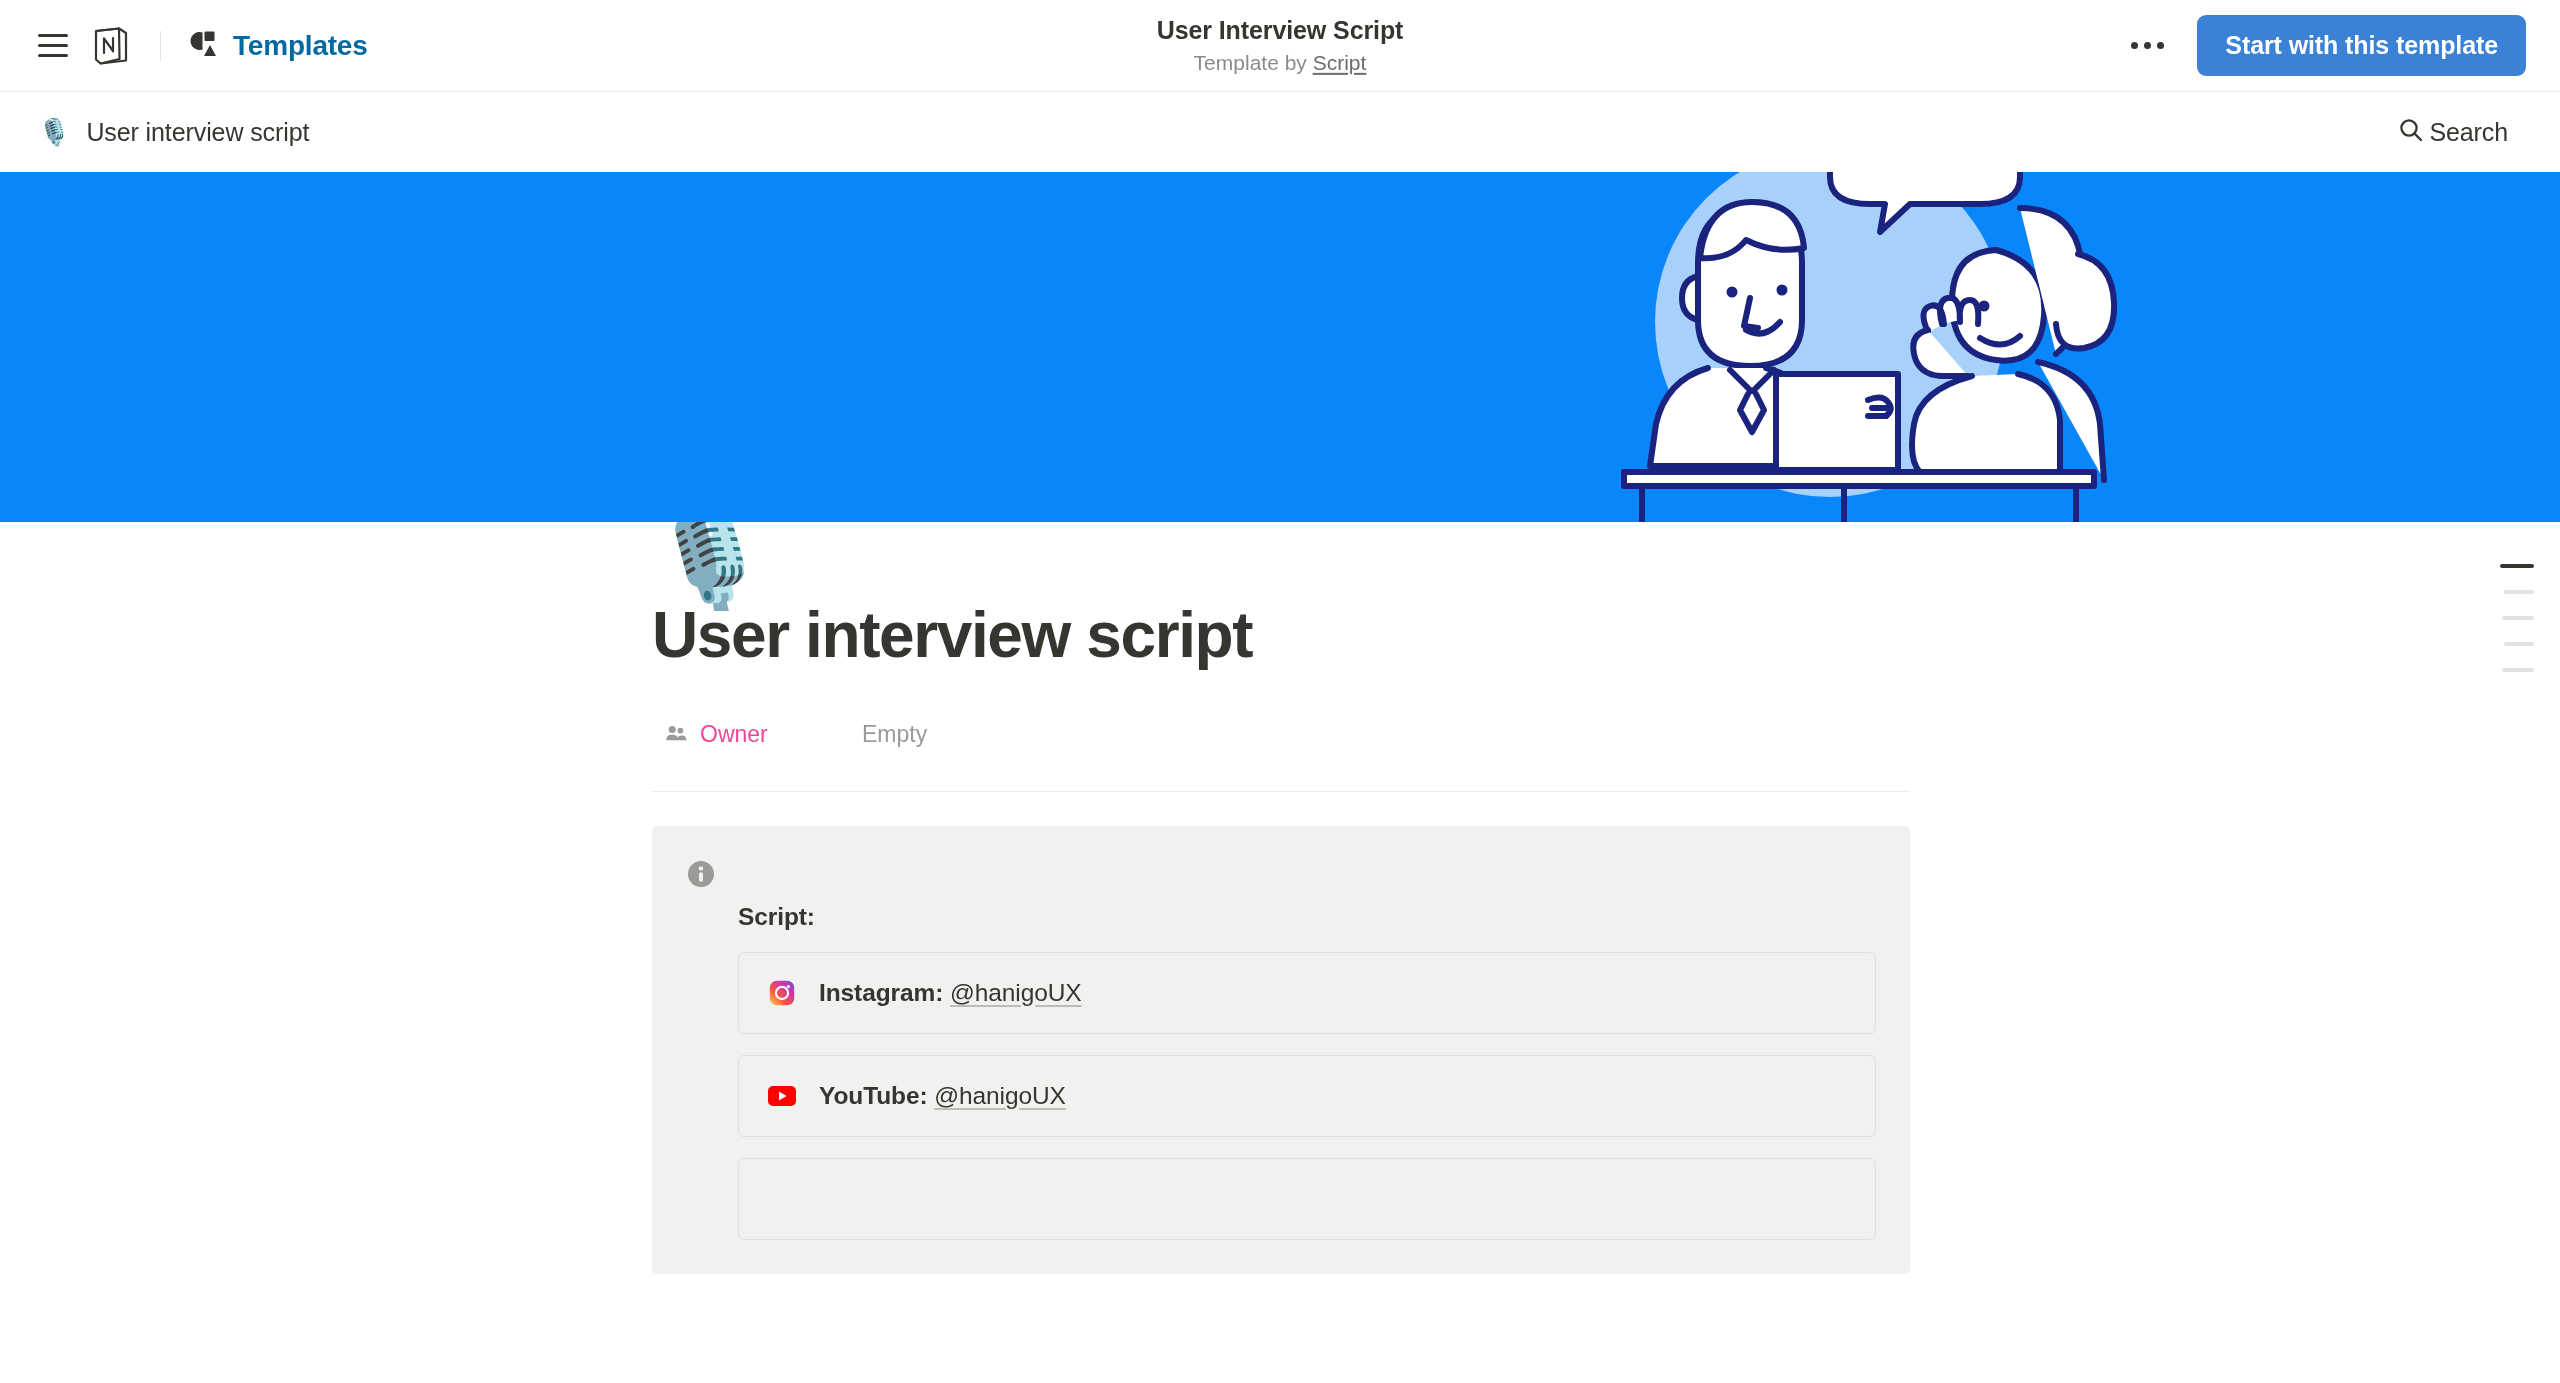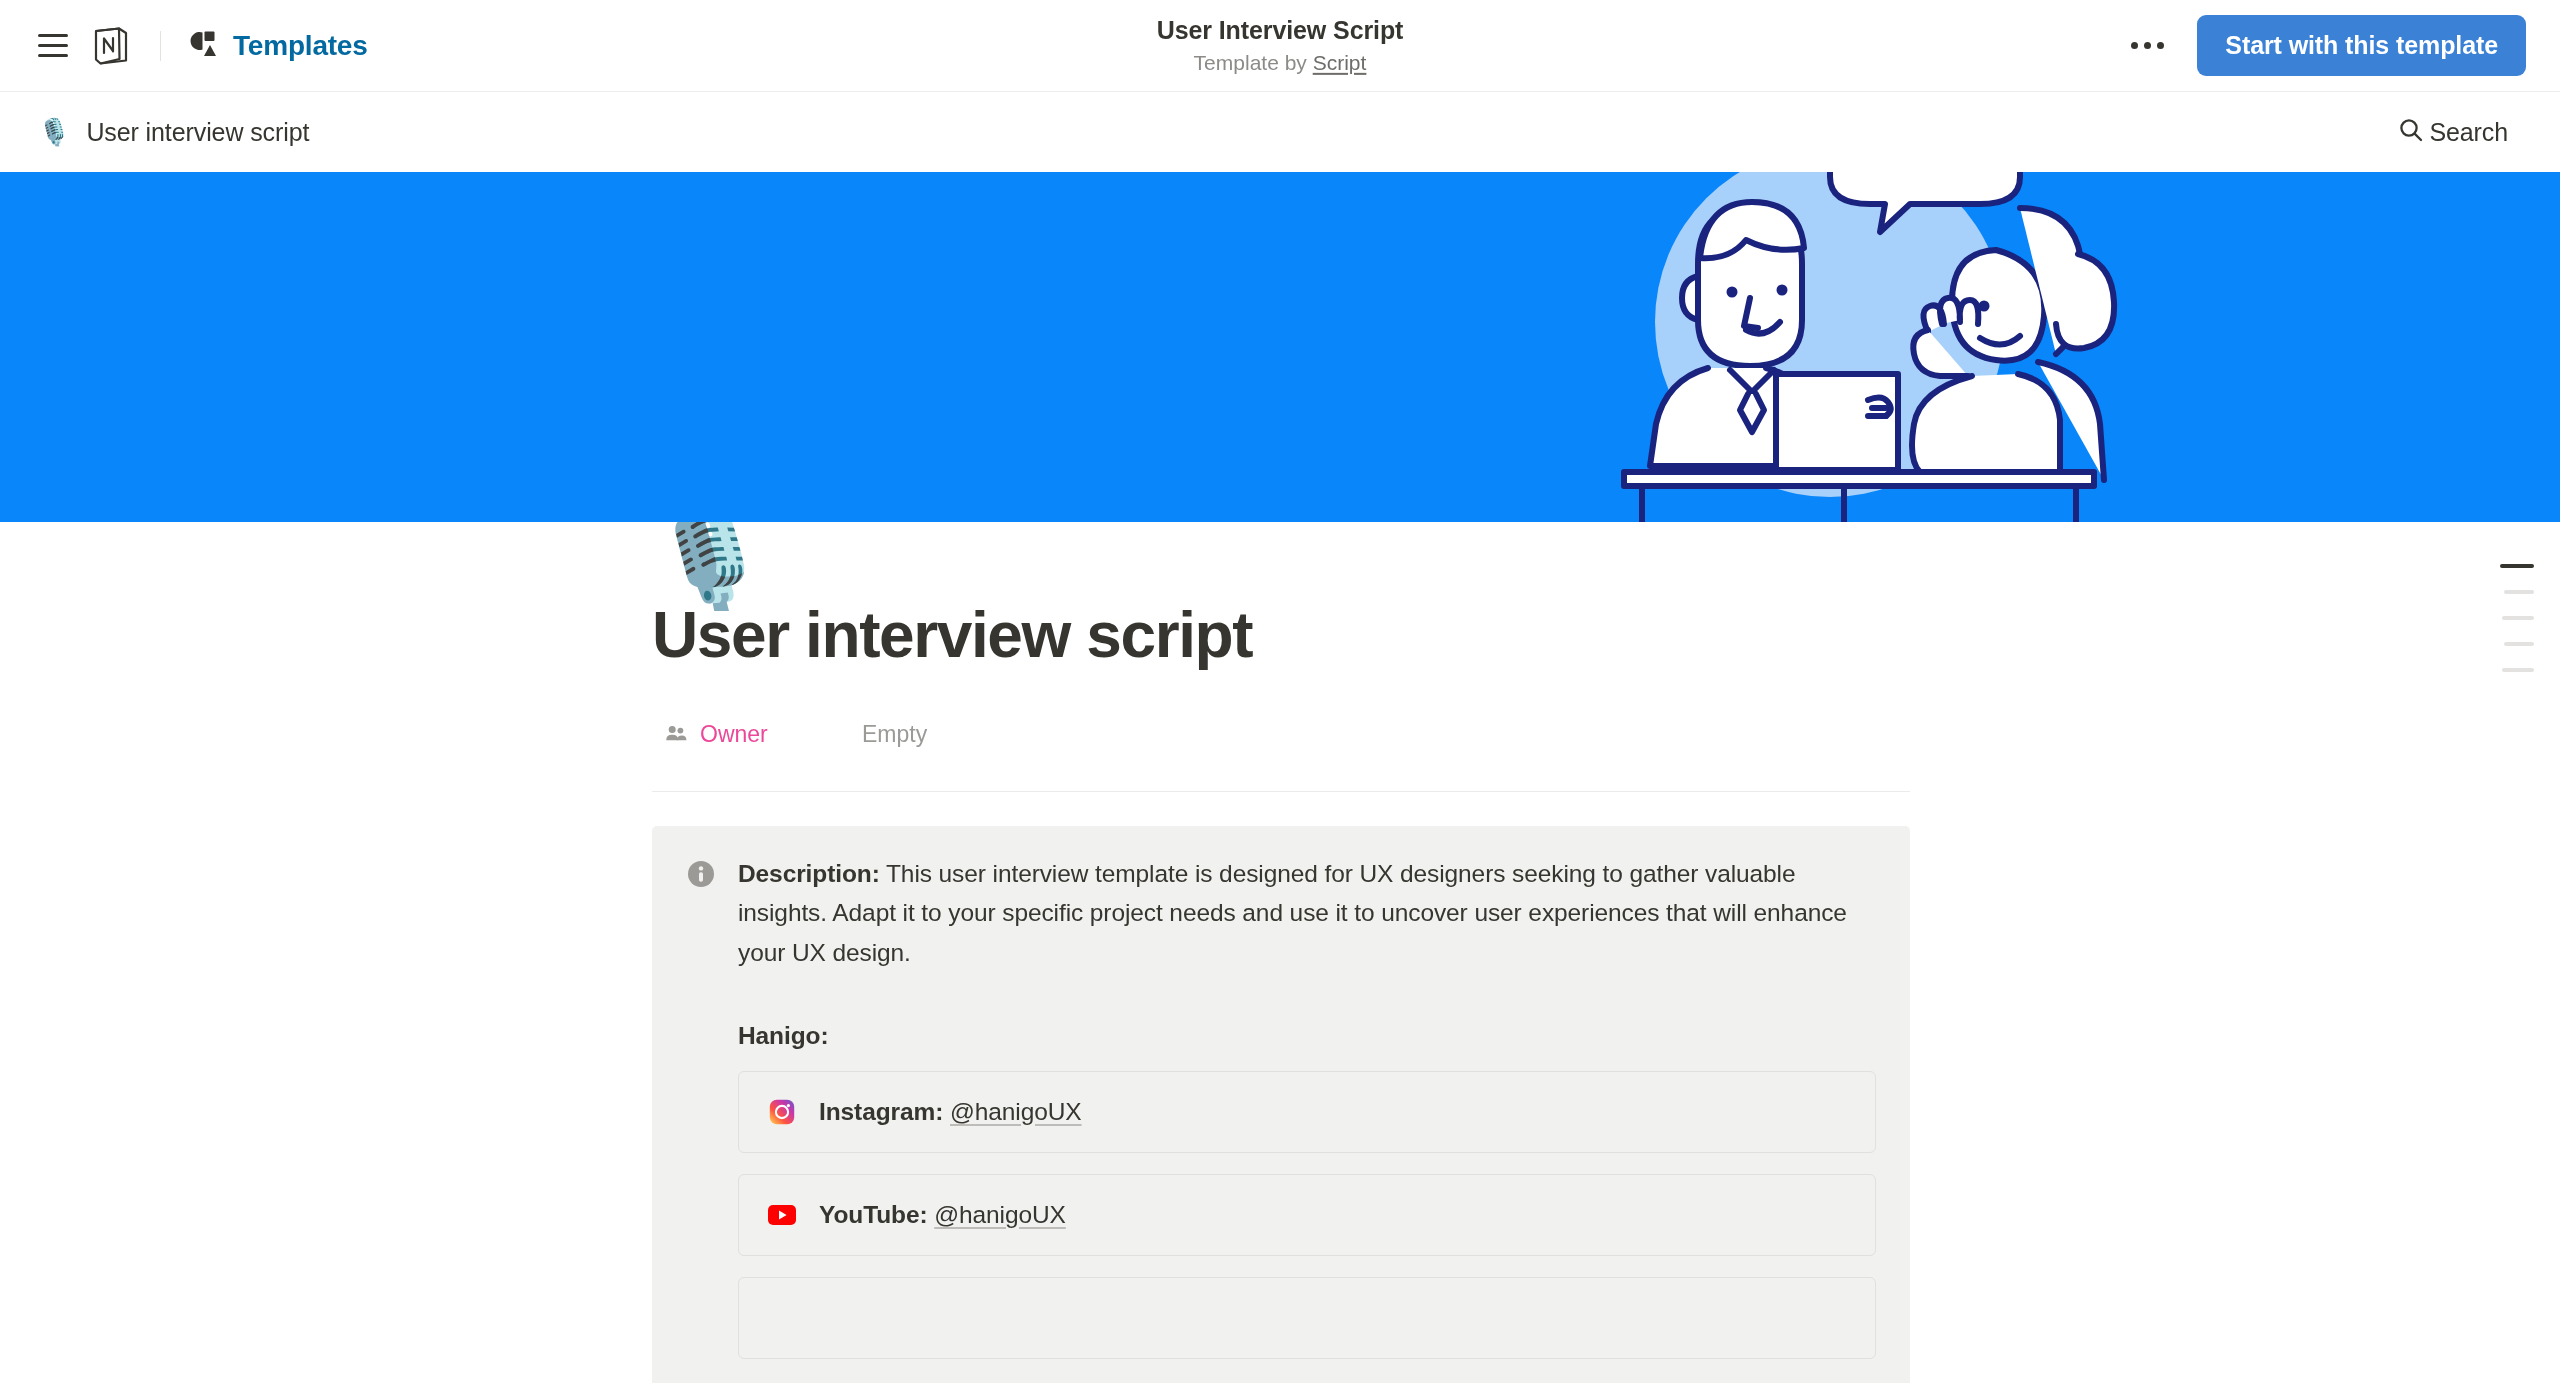--- a/index.html
+++ b/index.html
@@ -410,25 +410,22 @@
 
     <div class="callout">
       <div class="callout-icon">
         <svg width="30" height="30" viewBox="0 0 30 30">
           <circle cx="15" cy="15" r="13" fill="#9b9a97"></circle>
           <circle cx="15" cy="9.4" r="2.2" fill="#f1f1ef"></circle>
           <rect x="13" y="13.2" width="4" height="9.6" rx="1.8" fill="#f1f1ef"></rect>
         </svg>
       </div>
       <div class="callout-body">
-        <div class="callout-text">
-          <b>Description:</b><span> This user interview template is designed for UX designers seeking to gather valuable insights. Adapt it to your specific project needs and use it to uncover user experiences that will enhance your UX design.</span>
-        </div>
-
-        <div class="contact-head">Hanigo:</div>
+
+        <div class="contact-head">Script:</div>
 
         <div class="contact-card">
           <span class="contact-ico">
             <svg width="26" height="26" viewBox="0 0 26 26">
               <defs>
                 <linearGradient id="igGrad" x1="0" y1="1" x2="1" y2="0">
                   <stop offset="0%" stop-color="#ffdd55"></stop>
                   <stop offset="35%" stop-color="#ff543e"></stop>
                   <stop offset="70%" stop-color="#c837ab"></stop>
                   <stop offset="100%" stop-color="#6559ca"></stop>

